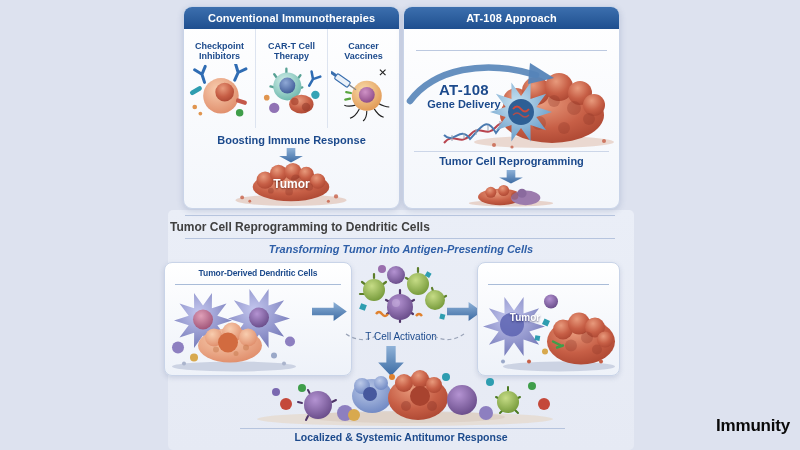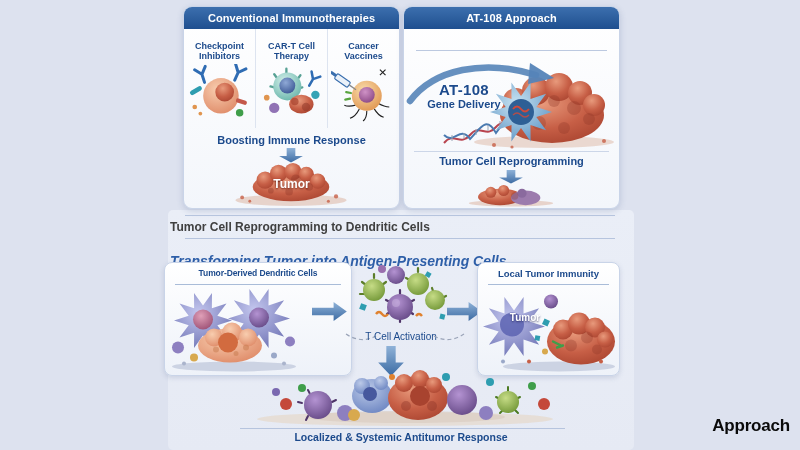--- a/index.html
+++ b/index.html
@@ -51,22 +51,22 @@
   .rp-step { position:absolute; left:0; top:148px; width:100%; text-align:center;
     font-size:11px; font-weight:bold; color:#1c4a8c; }
   .rp-arrow { position:absolute; left:94px; top:163px; width:26px; height:14px; }
   .rp-small-tumor { position:absolute; left:57px; top:178px; width:100px; height:22px; }
   
   .band-line { position:absolute; height:1px; background:#b6c4de; }
   .band-line-1 { left:185px; width:430px; top:215px; }
   .band-line-2 { left:185px; width:430px; top:238px; }
   .band-title { position:absolute; left:170px; width:462px; top:220px; text-align:left;
     font-size:12px; font-weight:bold; color:#404040; }
-  .band-subtitle { position:absolute; left:170px; width:462px; top:243px; text-align:left;
-    font-size:14px; font-weight:bold; font-style:italic; color:#2e5fa8;margin-top:10px; }
+  .band-subtitle { position:absolute; left:170px; width:462px; top:243px; text-align:center;
+    font-size:11px; font-weight:bold; font-style:italic; color:#2e5fa8; }
   
   .box {
     position:absolute; top:262px; width:141px; height:112px; border-radius:8px;
     background:linear-gradient(180deg,#ffffff,#eef2f9);
     border:1px solid #c9d4e8; box-shadow:0 2px 5px rgba(70,90,140,.18); overflow:hidden;
   }
   .box-left  { left:164px;padding-left:45px; }
   .box-right { left:477px; }
   .box-title { position:absolute; left:0; top:5px; width:100%; text-align:center;
     font-weight:bold; color:#1c4a8c; }
@@ -394,21 +394,20 @@
     <path d="M34,52 q3,-4 6,0 q3,4 6,0" stroke="#e0822f" stroke-width="2.4" fill="none"></path>
     <path d="M74,54 q3,-4 6,0" stroke="#e0822f" stroke-width="2.4" fill="none"></path>
     <circle cx="40" cy="7" r="4" fill="#9a6fae"></circle>
   </svg>
 
   <svg class="flow-arrow-2" viewBox="0 0 60 24" preserveAspectRatio="none">
     <use href="#arrow-right-shape" fill="url(#gArrow)"></use>
   </svg>
 
   <div class="box box-right">
-    <div class="box-title box-title-md">Local Tumor Immunity</div>
     <div class="box-underline"></div>
     <svg class="box-art" viewBox="0 0 139 88">
       <ellipse cx="80" cy="81" rx="56" ry="5" fill="#c3cbdd" opacity=".8"></ellipse>
       <use href="#star10" x="4" y="10" width="62" height="62" fill="url(#gStarPurple)"></use>
       <circle cx="33" cy="39" r="12" fill="#5c63b2" opacity=".85"></circle>
       <g fill="url(#gRed)">
         <ellipse cx="102" cy="56" rx="34" ry="23"></ellipse>
         <circle cx="84" cy="44" r="10"></circle>
           <circle cx="100" cy="38" r="11"></circle>
         <circle cx="116" cy="42" r="10"></circle>
@@ -484,14 +483,14 @@
     <circle cx="240" cy="12" r="4" fill="#2e9db0"></circle>
     <circle cx="142" cy="7" r="3" fill="#e0822f"></circle>
     <circle cx="104" cy="45" r="6" fill="#d8a94e"></circle>
     <circle cx="26" cy="22" r="4" fill="#7a68b0"></circle>
     <circle cx="196" cy="7" r="4" fill="#2e9db0"></circle>
   </svg>
 
   <div class="final-line"></div>
   <div class="final-label">Localized &amp; Systemic Antitumor Response</div>
 
-  <div class="logo">Approach</div>
+  <div class="logo">Immunity</div>
 </div>
 
 </body></html>

